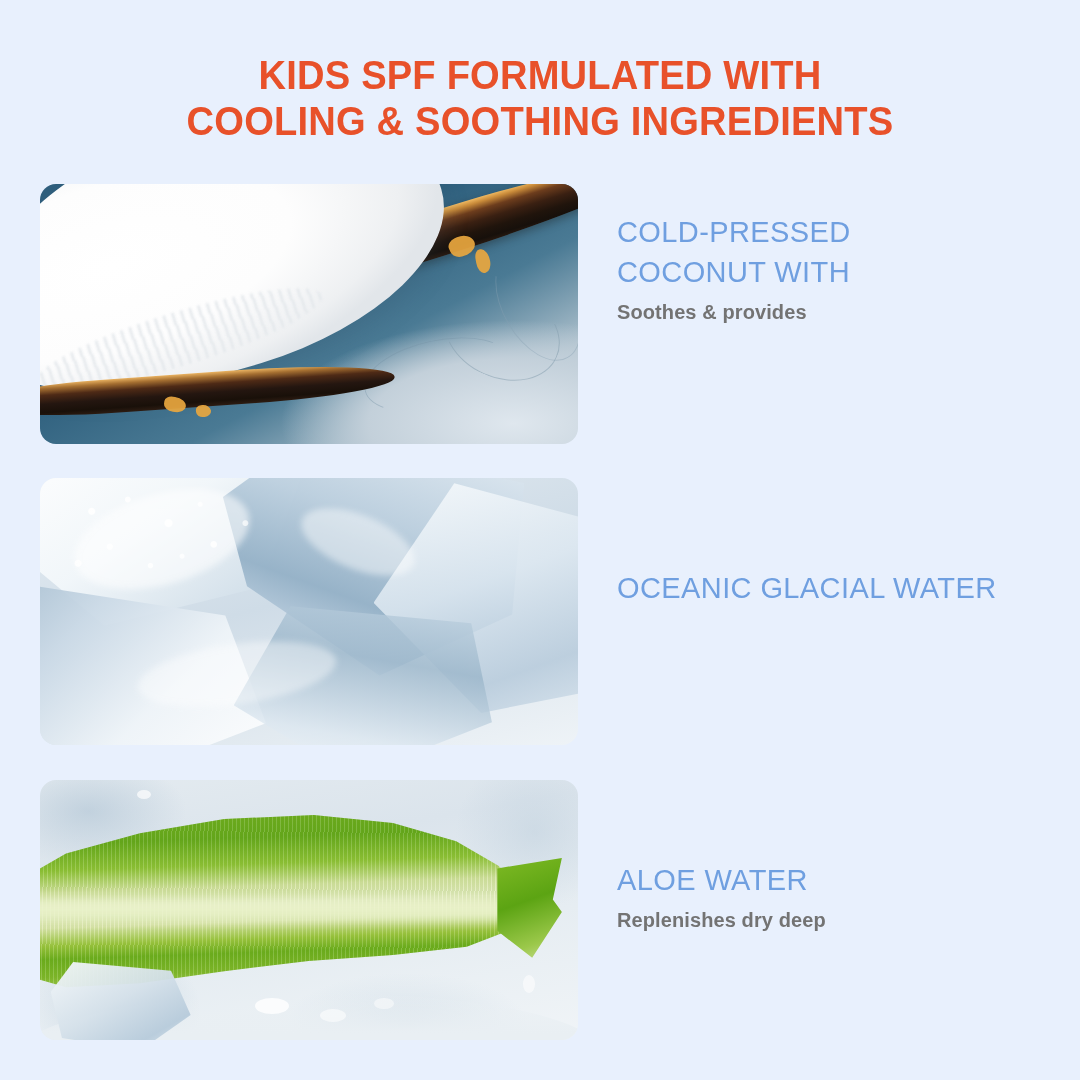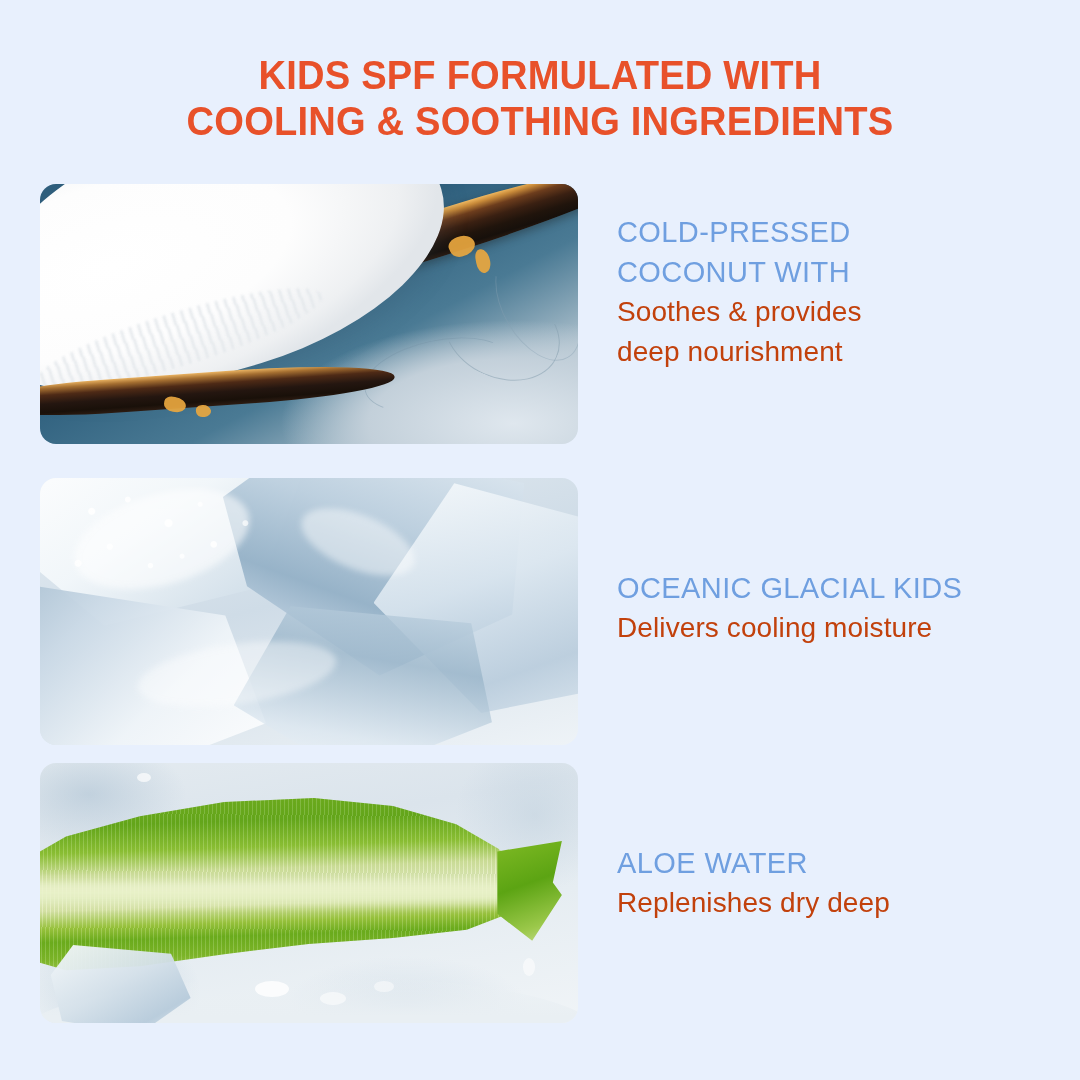--- a/index.html
+++ b/index.html
@@ -34,21 +34,21 @@
   .headline .hl-line { display: block; white-space: nowrap; }
 
   
   .row {
     position: absolute;
     left: 0;
     width: 1080px;
   }
   .row-1 { top: 184px; height: 260px; }
   .row-2 { top: 478px; height: 267px; }
-  .row-3 { top: 763px; height: 260px; }
+  .row-3 { top: 780px; height: 260px; }
 
   .card {
     position: absolute;
     left: 40px;
     top: 0;
     width: 538px;
     height: 100%;
     border-radius: 16px;
     overflow: hidden;
   }
@@ -65,24 +65,24 @@
 
   .ing-name {
     color: #6f9fe0;
     font-size: 29px;
     line-height: 40px;
     font-weight: normal;
     letter-spacing: 0.4px;
     white-space: nowrap;
   }
   .ing-desc {
-    color: #c2410c;
-    font-size: 28px;
+    color: #737373;
+    font-size: 20px;
     line-height: 40px;
-    font-weight: normal;
+    font-weight: bold;
     letter-spacing: 0.1px;
   }
 
   
   .img-coconut {
     background:
       radial-gradient(ellipse 60% 55% at 88% 92%, #dfe7ee 0%, #c3d0da 45%, rgba(195,208,218,0) 72%),
       linear-gradient(152deg, #2f5f7d 0%, #2d5e7c 38%, #4a7a94 62%, #aec1cd 82%, #dde5ea 100%);
   }
   .coco-flesh {
@@ -350,41 +350,39 @@
     <div class="husk-fiber hf1"></div>
     <div class="husk-fiber hf2"></div>
     <div class="husk-fiber hf3"></div>
     <div class="husk-fiber hf4"></div>
   </div>
 
   <div class="info">
     <div class="ing-name">COLD-PRESSED</div>
     <div class="ing-name">COCONUT WITH</div>
     <div class="ing-desc">Soothes &amp; provides</div>
-    <div class="ing-desc">deep nourishment</div>
   </div>
 </div>
 
 <div class="row row-2">
 
   <div class="card img-ice">
     <div class="ice-shard ice-a"></div>
     <div class="ice-shard ice-b"></div>
     <div class="ice-shard ice-c"></div>
     <div class="ice-shard ice-d"></div>
     <div class="ice-shard ice-e"></div>
     <div class="ice-bubbles"></div>
     <div class="ice-gloss ig1"></div>
     <div class="ice-gloss ig2"></div>
     <div class="ice-gloss ig3"></div>
   </div>
 
   <div class="info">
-    <div class="ing-name">OCEANIC GLACIAL KIDS</div>
-    <div class="ing-desc">Delivers cooling moisture</div>
+    <div class="ing-name">OCEANIC GLACIAL WATER</div>
   </div>
 </div>
 
 <div class="row row-3">
 
   <div class="card img-aloe">
     <div class="aloe-bg-ice"></div>
     <div class="aloe-leaf"></div>
     <div class="aloe-tip"></div>
     <div class="aloe-curve-mask"></div>

